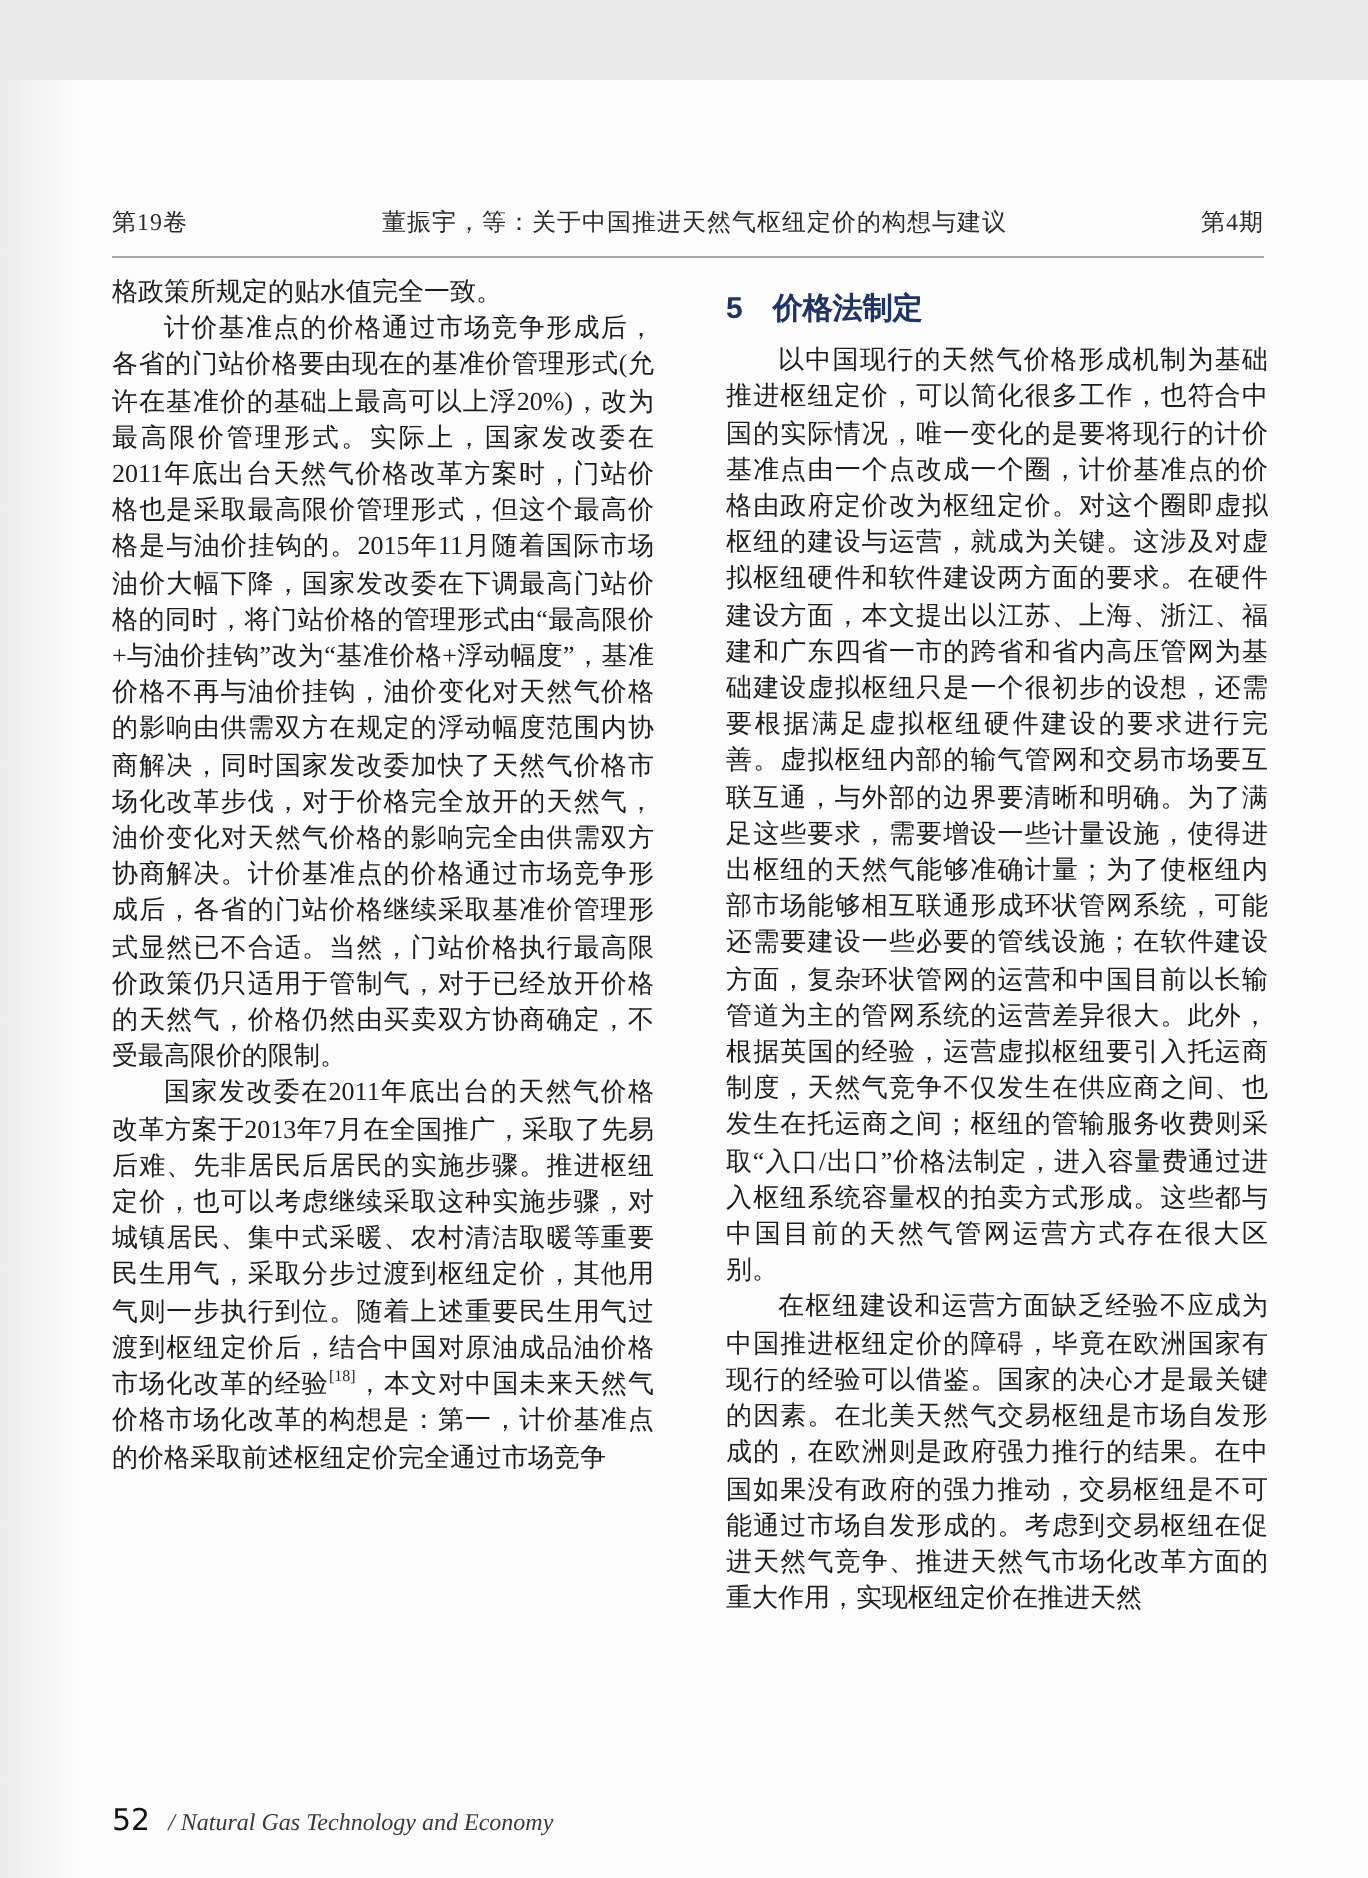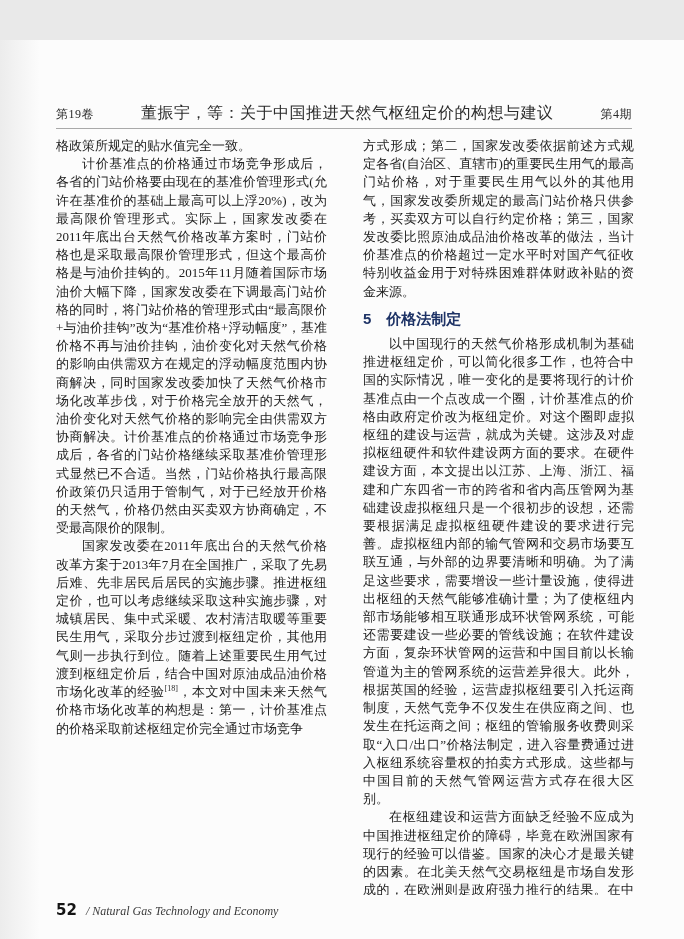--- a/index.html
+++ b/index.html
@@ -21,21 +21,21 @@
   .header {
     position: absolute;
     top: 63px; left: 56px; right: 52px;
     display: flex;
     justify-content: space-between;
     align-items: baseline;
     font-size: 12px;
     color: #2b2b2b;
     letter-spacing: 0.5px;
   }
-  .header .running { font-size: 16px; }
+  .header .running { font-size: 12px; }
   .rule {
     position: absolute;
     top: 88px; left: 56px; right: 52px;
     border-top: 1px solid #a9a9a9;
   }
   .columns {
     position: absolute;
     top: 97px; left: 56px;
     width: 578px; height: 758px;
     display: flex;
@@ -65,21 +65,21 @@
   }
   .footer {
     position: absolute;
     top: 861px; left: 56px;
     display: flex;
     align-items: baseline;
     gap: 9px;
   }
   .footer .page-num {
     font-family: "DejaVu Sans", sans-serif;
-    font-weight: 700;
+    font-weight: 400;
     font-size: 15px;
     color: #141414;
   }
   .footer .journal {
     font-style: italic;
     font-size: 12px;
     color: #3a3a3a;
   }
 </style>
 </head>
@@ -96,21 +96,20 @@
   <div class="rule"></div>
 
   <div class="columns">
     <div class="col">
       <p class="no-indent">格政策所规定的贴水值完全一致。</p>
       <p>计价基准点的价格通过市场竞争形成后，各省的门站价格要由现在的基准价管理形式(允许在基准价的基础上最高可以上浮20%)，改为最高限价管理形式。实际上，国家发改委在2011年底出台天然气价格改革方案时，门站价格也是采取最高限价管理形式，但这个最高价格是与油价挂钩的。2015年11月随着国际市场油价大幅下降，国家发改委在下调最高门站价格的同时，将门站价格的管理形式由“最高限价+与油价挂钩”改为“基准价格+浮动幅度”，基准价格不再与油价挂钩，油价变化对天然气价格的影响由供需双方在规定的浮动幅度范围内协商解决，同时国家发改委加快了天然气价格市场化改革步伐，对于价格完全放开的天然气，油价变化对天然气价格的影响完全由供需双方协商解决。计价基准点的价格通过市场竞争形成后，各省的门站价格继续采取基准价管理形式显然已不合适。当然，门站价格执行最高限价政策仍只适用于管制气，对于已经放开价格的天然气，价格仍然由买卖双方协商确定，不受最高限价的限制。</p>
       <p><span>国家发改委在2011年底出台的天然气价格改革方案于2013年7月在全国推广，采取了先易后难、先非居民后居民的实施步骤。推进枢纽定价，也可以考虑继续采取这种实施步骤，对城镇居民、集中式采暖、农村清洁取暖等重要民生用气，采取分步过渡到枢纽定价，其他用气则一步执行到位。随着上述重要民生用气过渡到枢纽定价后，结合中国对原油成品油价格市场化改革的经验</span><sup class="ref">[18]</sup><span>，本文对中国未来天然气价格市场化改革的构想是：第一，计价基准点的价格采取前述枢纽定价完全通过市场竞争</span></p>
     </div>
 
     <div class="col">
-      <p class="no-indent">方式形成；第二，国家发改委依据前述方式规定各省(自治区、直辖市)的重要民生用气的最高门站价格，对于重要民生用气以外的其他用气，国家发改委所规定的最高门站价格只供参考，买卖双方可以自行约定价格；第三，国家发改委比照原油成品油价格改革的做法，当计价基准点的价格超过一定水平时对国产气征收特别收益金用于对特殊困难群体财政补贴的资金来源。</p>
       <div class="section-heading">
         <span>5</span>
         <span>价格法制定</span>
       </div>
       <p>以中国现行的天然气价格形成机制为基础推进枢纽定价，可以简化很多工作，也符合中国的实际情况，唯一变化的是要将现行的计价基准点由一个点改成一个圈，计价基准点的价格由政府定价改为枢纽定价。对这个圈即虚拟枢纽的建设与运营，就成为关键。这涉及对虚拟枢纽硬件和软件建设两方面的要求。在硬件建设方面，本文提出以江苏、上海、浙江、福建和广东四省一市的跨省和省内高压管网为基础建设虚拟枢纽只是一个很初步的设想，还需要根据满足虚拟枢纽硬件建设的要求进行完善。虚拟枢纽内部的输气管网和交易市场要互联互通，与外部的边界要清晰和明确。为了满足这些要求，需要增设一些计量设施，使得进出枢纽的天然气能够准确计量；为了使枢纽内部市场能够相互联通形成环状管网系统，可能还需要建设一些必要的管线设施；在软件建设方面，复杂环状管网的运营和中国目前以长输管道为主的管网系统的运营差异很大。此外，根据英国的经验，运营虚拟枢纽要引入托运商制度，天然气竞争不仅发生在供应商之间、也发生在托运商之间；枢纽的管输服务收费则采取“入口/出口”价格法制定，进入容量费通过进入枢纽系统容量权的拍卖方式形成。这些都与中国目前的天然气管网运营方式存在很大区别。</p>
       <p>在枢纽建设和运营方面缺乏经验不应成为中国推进枢纽定价的障碍，毕竟在欧洲国家有现行的经验可以借鉴。国家的决心才是最关键的因素。在北美天然气交易枢纽是市场自发形成的，在欧洲则是政府强力推行的结果。在中国如果没有政府的强力推动，交易枢纽是不可能通过市场自发形成的。考虑到交易枢纽在促进天然气竞争、推进天然气市场化改革方面的重大作用，实现枢纽定价在推进天然</p>
     </div>
   </div>
 
   <div class="footer">

